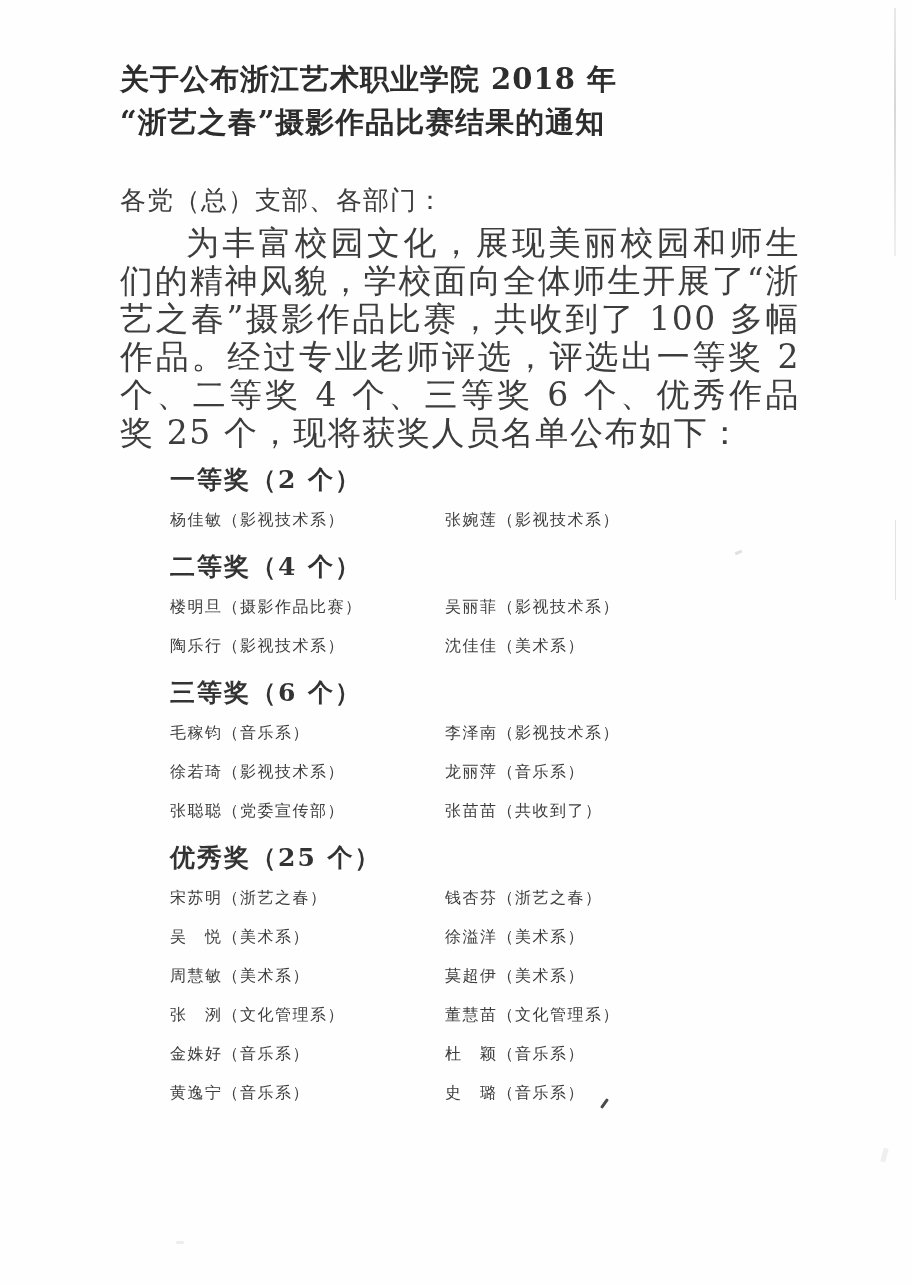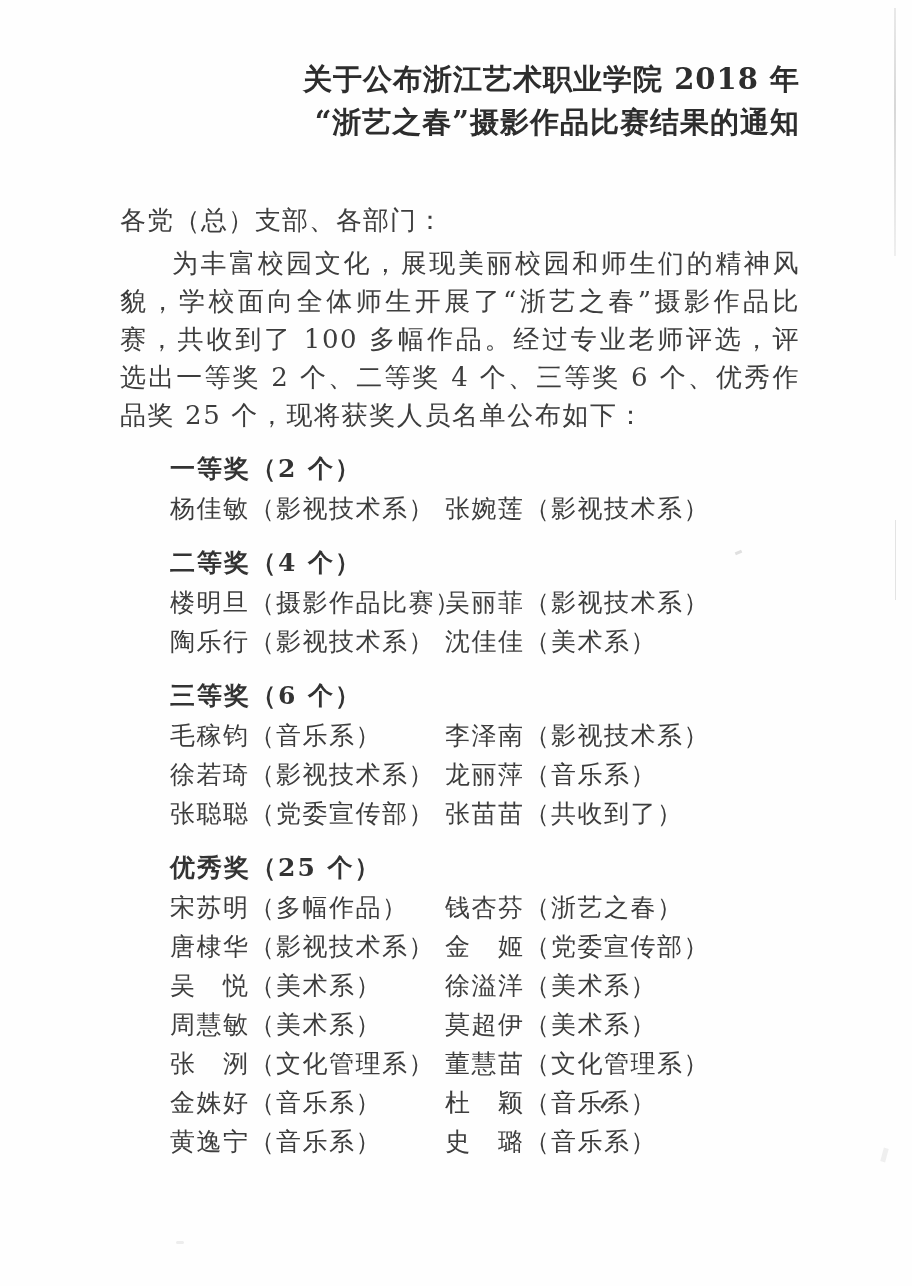--- a/index.html
+++ b/index.html
@@ -12,59 +12,59 @@
     font-family: "DejaVu Serif", "Liberation Serif", serif;
     color: #3b3b3b;
   }
   .content {
     position: absolute;
     left: 120px;
     right: 112px;
     top: 58px;
   }
   .title {
-    text-align: right;
+    text-align: left;
     font-size: 29px;
     font-weight: 700;
     line-height: 43px;
     letter-spacing: 1px;
     color: #2d2d2d;
   }
   .salutation {
-    margin-top: 58px;
+    margin-top: 38px;
     font-size: 26px;
     line-height: 36px;
     letter-spacing: 1px;
     color: #3d3d3d;
   }
   .paragraph {
     margin-top: 6px;
-    font-size: 26px;
+    font-size: 33px;
     line-height: 38px;
     letter-spacing: 1.6px;
     text-indent: 2em;
     text-align: justify;
     color: #3d3d3d;
   }
   .awards {
     margin-top: 6px;
     padding-left: 50px;
   }
   .award-heading {
     font-weight: 700;
     font-size: 25px;
     line-height: 40px;
-    margin-top: 15px;
+    margin-top: 8px;
     letter-spacing: 2px;
     color: #333333;
   }
   .winner-row {
     display: grid;
     grid-template-columns: 275px auto;
-    font-size: 25px;
+    font-size: 16px;
     line-height: 39px;
     letter-spacing: 1.5px;
     color: #3d3d3d;
   }
   .winner { white-space: pre; }
   
   .artifact { position: absolute; pointer-events: none; }
   .edge-line-top {
     left: 894px; top: 8px; width: 2px; height: 248px;
     background: linear-gradient(#e9e9e9, #d7d7d7 40%, #efefef);
@@ -119,26 +119,22 @@
         <div class="winner-row">
           <span class="winner">徐若琦（影视技术系）</span>
           <span class="winner">龙丽萍（音乐系）</span>
         </div>
         <div class="winner-row">
           <span class="winner">张聪聪（党委宣传部）</span>
           <span class="winner">张苗苗（共收到了）</span>
         </div>
         <div class="award-heading">优秀奖（25 个）</div>
         <div class="winner-row">
-          <span class="winner">宋苏明（多幅作品）</span>
+          <span class="winner">宋苏明（浙艺之春）</span>
           <span class="winner">钱杏芬（浙艺之春）</span>
-        </div>
-        <div class="winner-row">
-          <span class="winner">唐棣华（影视技术系）</span>
-          <span class="winner">金　姬（党委宣传部）</span>
         </div>
         <div class="winner-row">
           <span class="winner">吴　悦（美术系）</span>
           <span class="winner">徐溢洋（美术系）</span>
         </div>
         <div class="winner-row">
           <span class="winner">周慧敏（美术系）</span>
           <span class="winner">莫超伊（美术系）</span>
         </div>
         <div class="winner-row">

